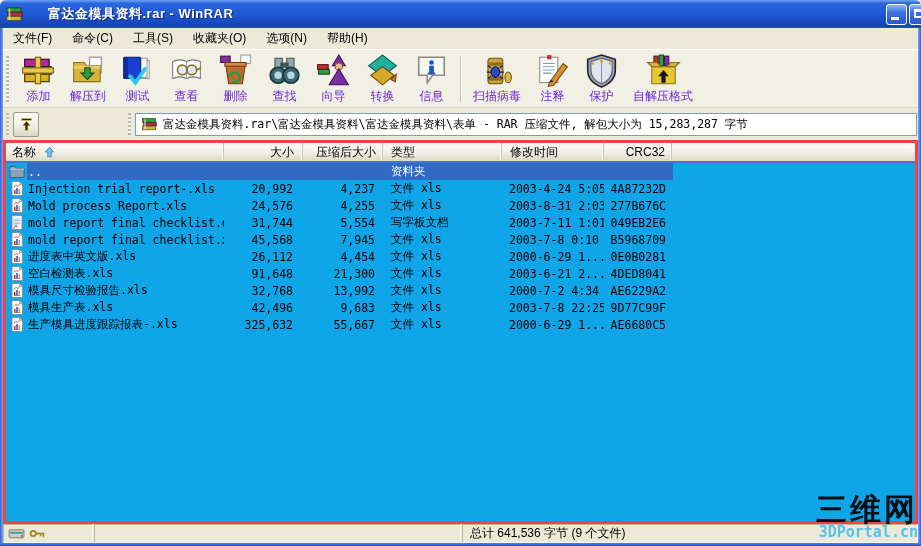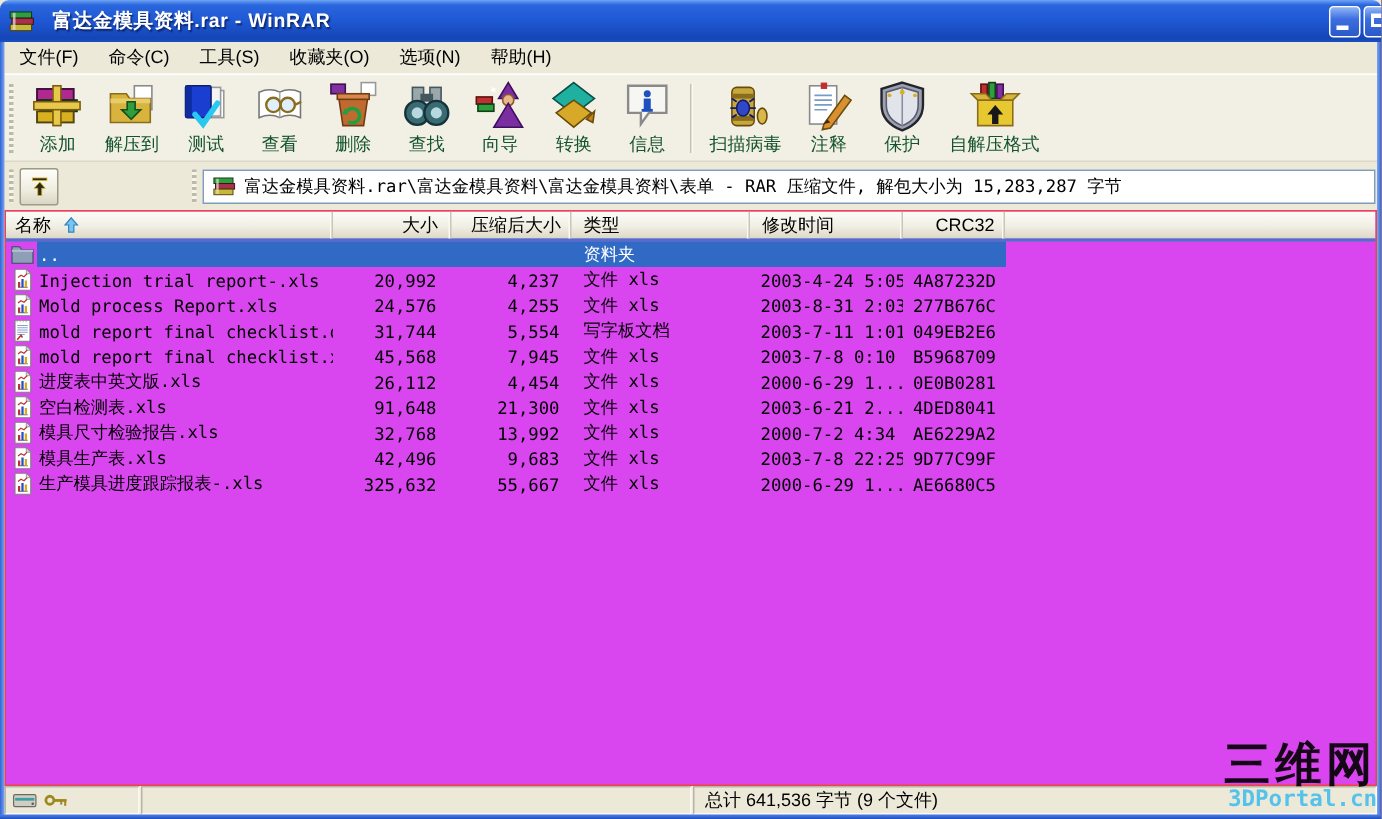--- a/index.html
+++ b/index.html
@@ -13,59 +13,59 @@
     background:linear-gradient(90deg,#2E63D8,#7FA5EE);z-index:40;}
   .frame-left{left:0;}
   .frame-right{right:0;background:linear-gradient(90deg,#7FA5EE,#2E63D8);}
   .frame-bottom{position:absolute;left:0;right:0;bottom:0;height:3px;
     background:linear-gradient(180deg,#4F80E8,#1E4FC0);z-index:40;}
   
   .titlebar{position:absolute;left:0;top:0;right:0;height:28px;
     background:linear-gradient(180deg,#6FA5F4 0%,#2A66DE 12%,#1E58D4 50%,#1545B6 92%,#1A4FC4 100%);
     border-radius:6px 6px 0 0;display:flex;align-items:center;padding-left:5px;}
   .title-icon{width:19px;height:19px;flex:0 0 auto;}
-  .title-text{color:#fff;font-weight:bold;font-size:13px;margin-left:11px;
+  .title-text{color:#fff;font-weight:bold;font-size:13px;margin-left:24px;
     text-shadow:1px 1px 1px rgba(0,0,30,.55);letter-spacing:.5px;white-space:nowrap;}
   .win-btns{position:absolute;right:-9px;top:4px;display:flex;gap:2px;}
   .win-btn{width:21px;height:21px;border-radius:3px;border:1px solid #fff;
     background:linear-gradient(180deg,#8FB5F7 0%,#3D6FE0 40%,#2A59C8 100%);
     position:relative;box-sizing:border-box;}
   .glyph-min{position:absolute;left:4px;bottom:4px;width:8px;height:3px;background:#fff;}
   .glyph-max{position:absolute;left:4px;top:4px;width:10px;height:9px;border:2px solid #fff;border-top-width:3px;box-sizing:border-box;}
   
   .menubar{position:absolute;top:28px;left:3px;right:3px;height:21px;background:#ECE9D8;
     display:flex;align-items:center;font-size:12px;color:#000;}
   .menu-item{padding:3px 10px;white-space:nowrap;cursor:default;}
   
   .toolbar{position:absolute;top:49px;left:3px;right:3px;height:59px;
     background:#F2F0E4;border-top:1px solid #FFFFFF;border-bottom:1px solid #DCD8C8;
     display:flex;align-items:flex-start;padding-top:3px;box-sizing:border-box;}
   .tb-grip{width:3px;height:46px;margin:3px 5px 0 3px;
     background:repeating-linear-gradient(180deg,#BDBAA8 0 2px,#F6F5EC 2px 4px);}
   .tb-btn{display:flex;flex-direction:column;align-items:center;padding:1px 7px;cursor:default;}
   .tb-ico{width:35px;height:34px;}
-  .tb-label{font-size:12px;margin-top:0;white-space:nowrap;color:#14532d;}
+  .tb-label{font-size:12px;margin-top:0;white-space:nowrap;color:#6d28d9;}
   .tb-sep{width:1px;height:46px;background:#C5C2B3;border-right:1px solid #FBFAF3;margin:3px 4px 0 4px;}
   
   .addressbar{position:absolute;top:108px;left:3px;right:3px;height:32px;background:#ECE9D8;
     display:flex;align-items:center;}
   .ab-grip{width:3px;height:22px;margin:0 4px 0 3px;
     background:repeating-linear-gradient(180deg,#BDBAA8 0 2px,#F6F5EC 2px 4px);}
   .up-btn{width:26px;height:25px;border:1px solid #9D9A87;border-radius:2px;box-sizing:border-box;
     background:linear-gradient(180deg,#FEFEFB,#EFEDDF 60%,#DAD6C4);
     display:flex;align-items:center;justify-content:center;}
   .up-btn svg{width:17px;height:17px;}
   .ab-spacer{width:86px;}
   .ab-field{flex:1;height:23px;background:#fff;border:1px solid #7F9DB9;box-sizing:border-box;
     display:flex;align-items:center;gap:5px;padding:0 5px;margin-right:1px;
     font-family:"DejaVu Sans Mono",monospace;font-size:11.5px;white-space:nowrap;overflow:hidden;}
   .ab-field svg{width:17px;height:17px;flex:0 0 auto;}
   
   .listview{position:absolute;top:140px;left:3px;right:3px;bottom:22px;
-    background:#d946ef;border:1px solid #ef4444;box-sizing:border-box;overflow:hidden;}
+    background:#0ea5e9;border:3px solid #ef4444;box-sizing:border-box;overflow:hidden;}
   .lv-header{display:flex;height:18px;
     background:linear-gradient(180deg,#FCFBF7 0%,#F1EFE4 55%,#DCD8C6 100%);
     font-size:12px;align-items:center;color:#000;}
   .hcell{height:100%;display:flex;align-items:center;box-sizing:border-box;
     border-right:1px solid #C9C6B7;box-shadow:inset -1px 0 0 #FBFAF4;white-space:nowrap;}
   .h-name{width:218px;padding-left:6px;}
   .h-size{width:79px;justify-content:flex-end;padding-right:8px;}
   .h-packed{width:80px;justify-content:flex-end;padding-right:6px;}
   .h-type{width:119px;padding-left:8px;}
   .h-modified{width:102px;padding-left:8px;}

